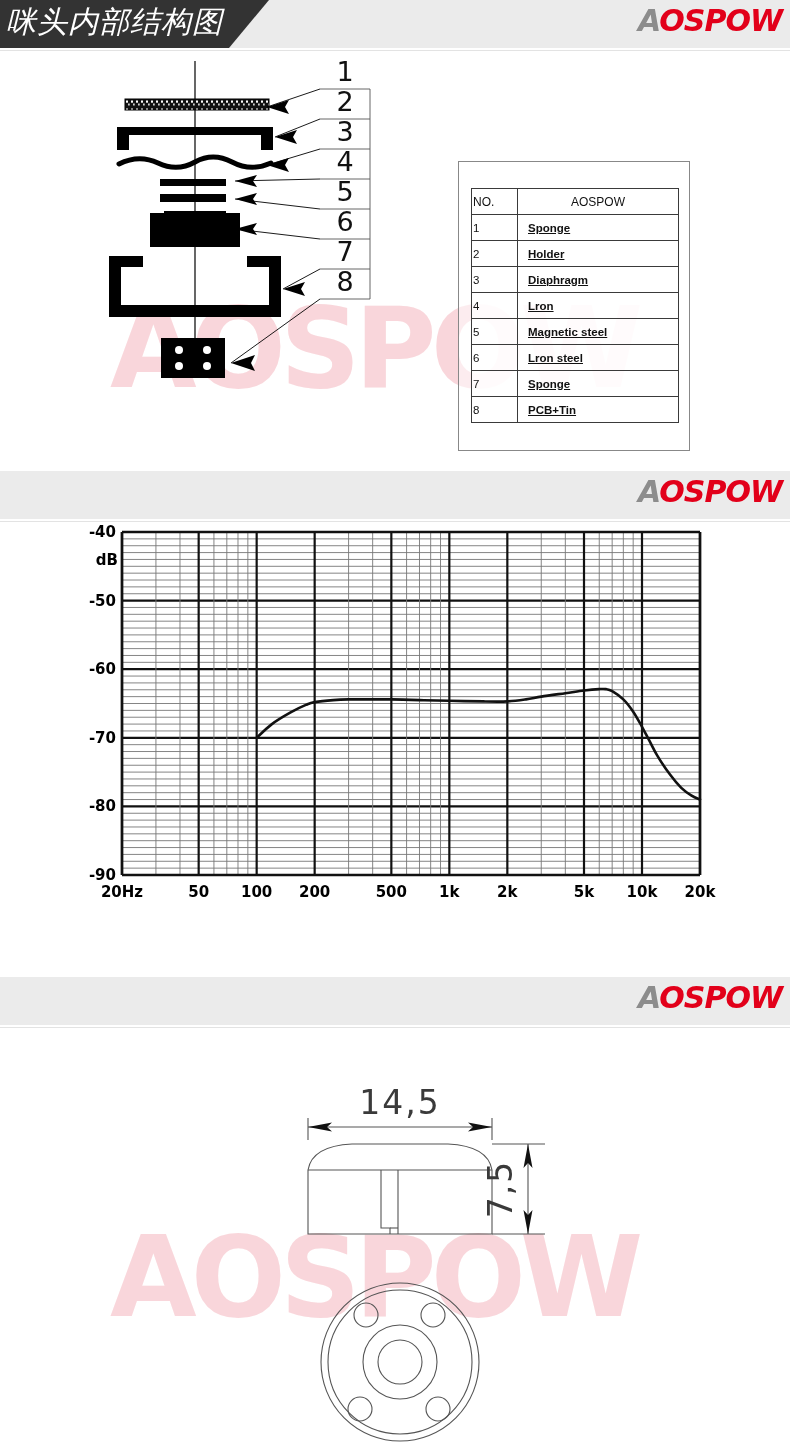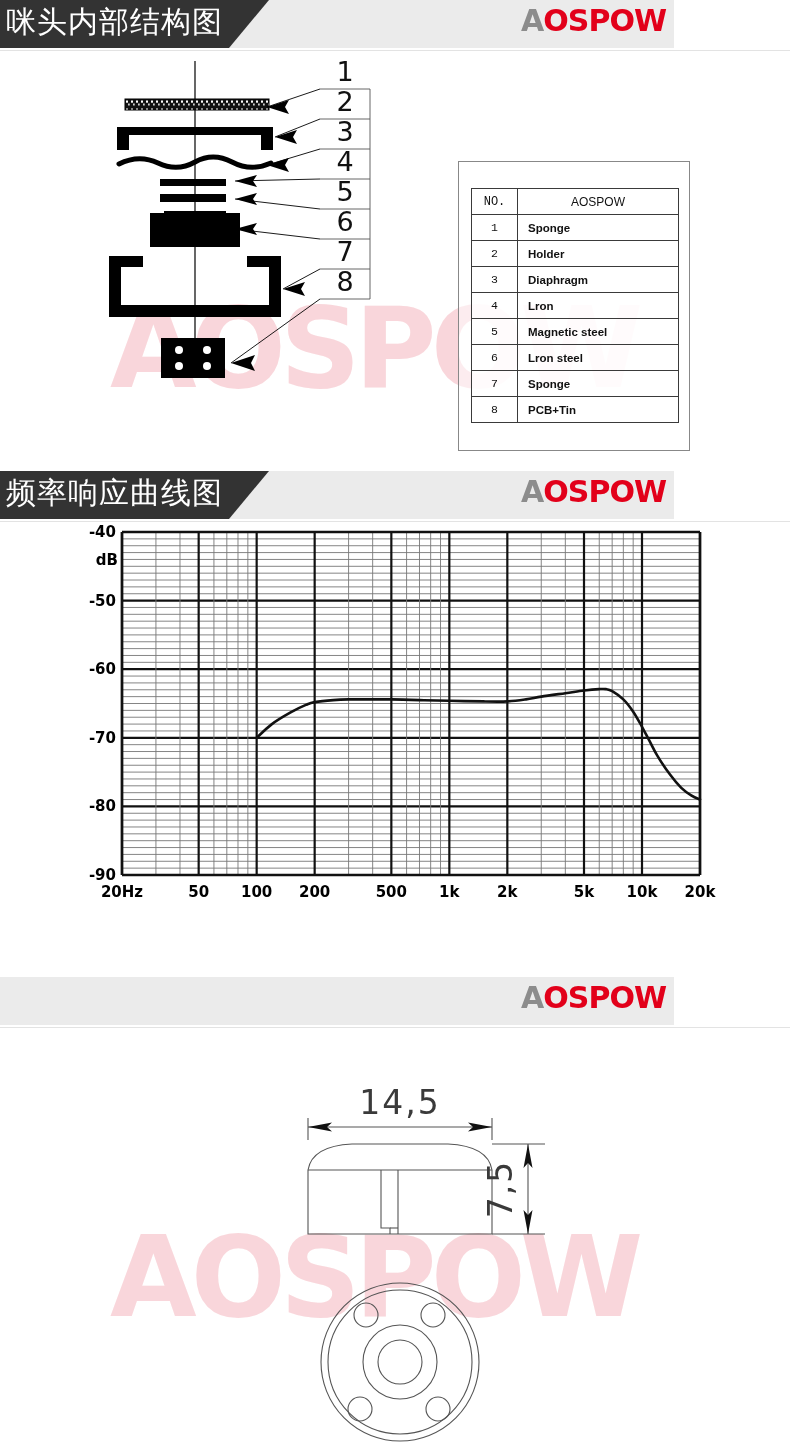--- a/index.html
+++ b/index.html
@@ -9,24 +9,25 @@
     height: 1451px;
     background: #ffffff;
     font-family: "Liberation Sans", "DejaVu Sans", sans-serif;
     position: relative;
     overflow: hidden;
   }
 
   
   .banner {
     position: relative;
-    width: 674px;
+    width: 790px;
     height: 48px;
     background: #ebebeb;
     overflow: hidden;
+    font-style: italic;
   }
   .banner .tag {
     position: absolute;
     left: 0; top: 0;
     height: 48px;
     background: #333333;
     color: #ffffff;
     font-size: 30px;
     line-height: 44px;
     padding: 0 46px 0 6px;
@@ -112,26 +113,27 @@
     border: 1px solid #3a3a3a;
     height: 26px;
     font-size: 11.5px;
     color: #111;
   }
   table.parts th {
     font-weight: normal;
     font-size: 12px;
   }
   table.parts th.no, table.parts td.no {
-    width: 46px; text-align: center; font-family: Liberation Mono, monospace;
+    width: 46px; text-align: left;
   }
   table.parts td.nm {
     padding-left: 10px;
     font-weight: bold;
     font-size: 11.5px;
+    text-decoration: underline;
   }
   table.parts td.no { font-weight: normal; }
 
   
   #freq-body { height: 455px; }
   #freq-svg { position: absolute; left: 0; top: 0; z-index: 2; }
 
   
   #dim-body { height: 430px; }
   #dim-svg { position: absolute; left: 0; top: 0; z-index: 2; }
@@ -276,21 +278,20 @@
           </tr>
         </tbody>
       </table>
     </div>
   </div>
 </div>
 
 <div class="section">
 
   <div class="banner">
-    <div class="tag">频率响应曲线图</div>
     <div class="logo">
       <span class="logo-text">
         <span class="gray-a">A</span><span>OSPOW</span>
       </span>
     </div>
   </div>
   <div class="banner-underline"></div>
   <div class="thin-rule"></div>
 
   <div class="sec-body" id="freq-body">

